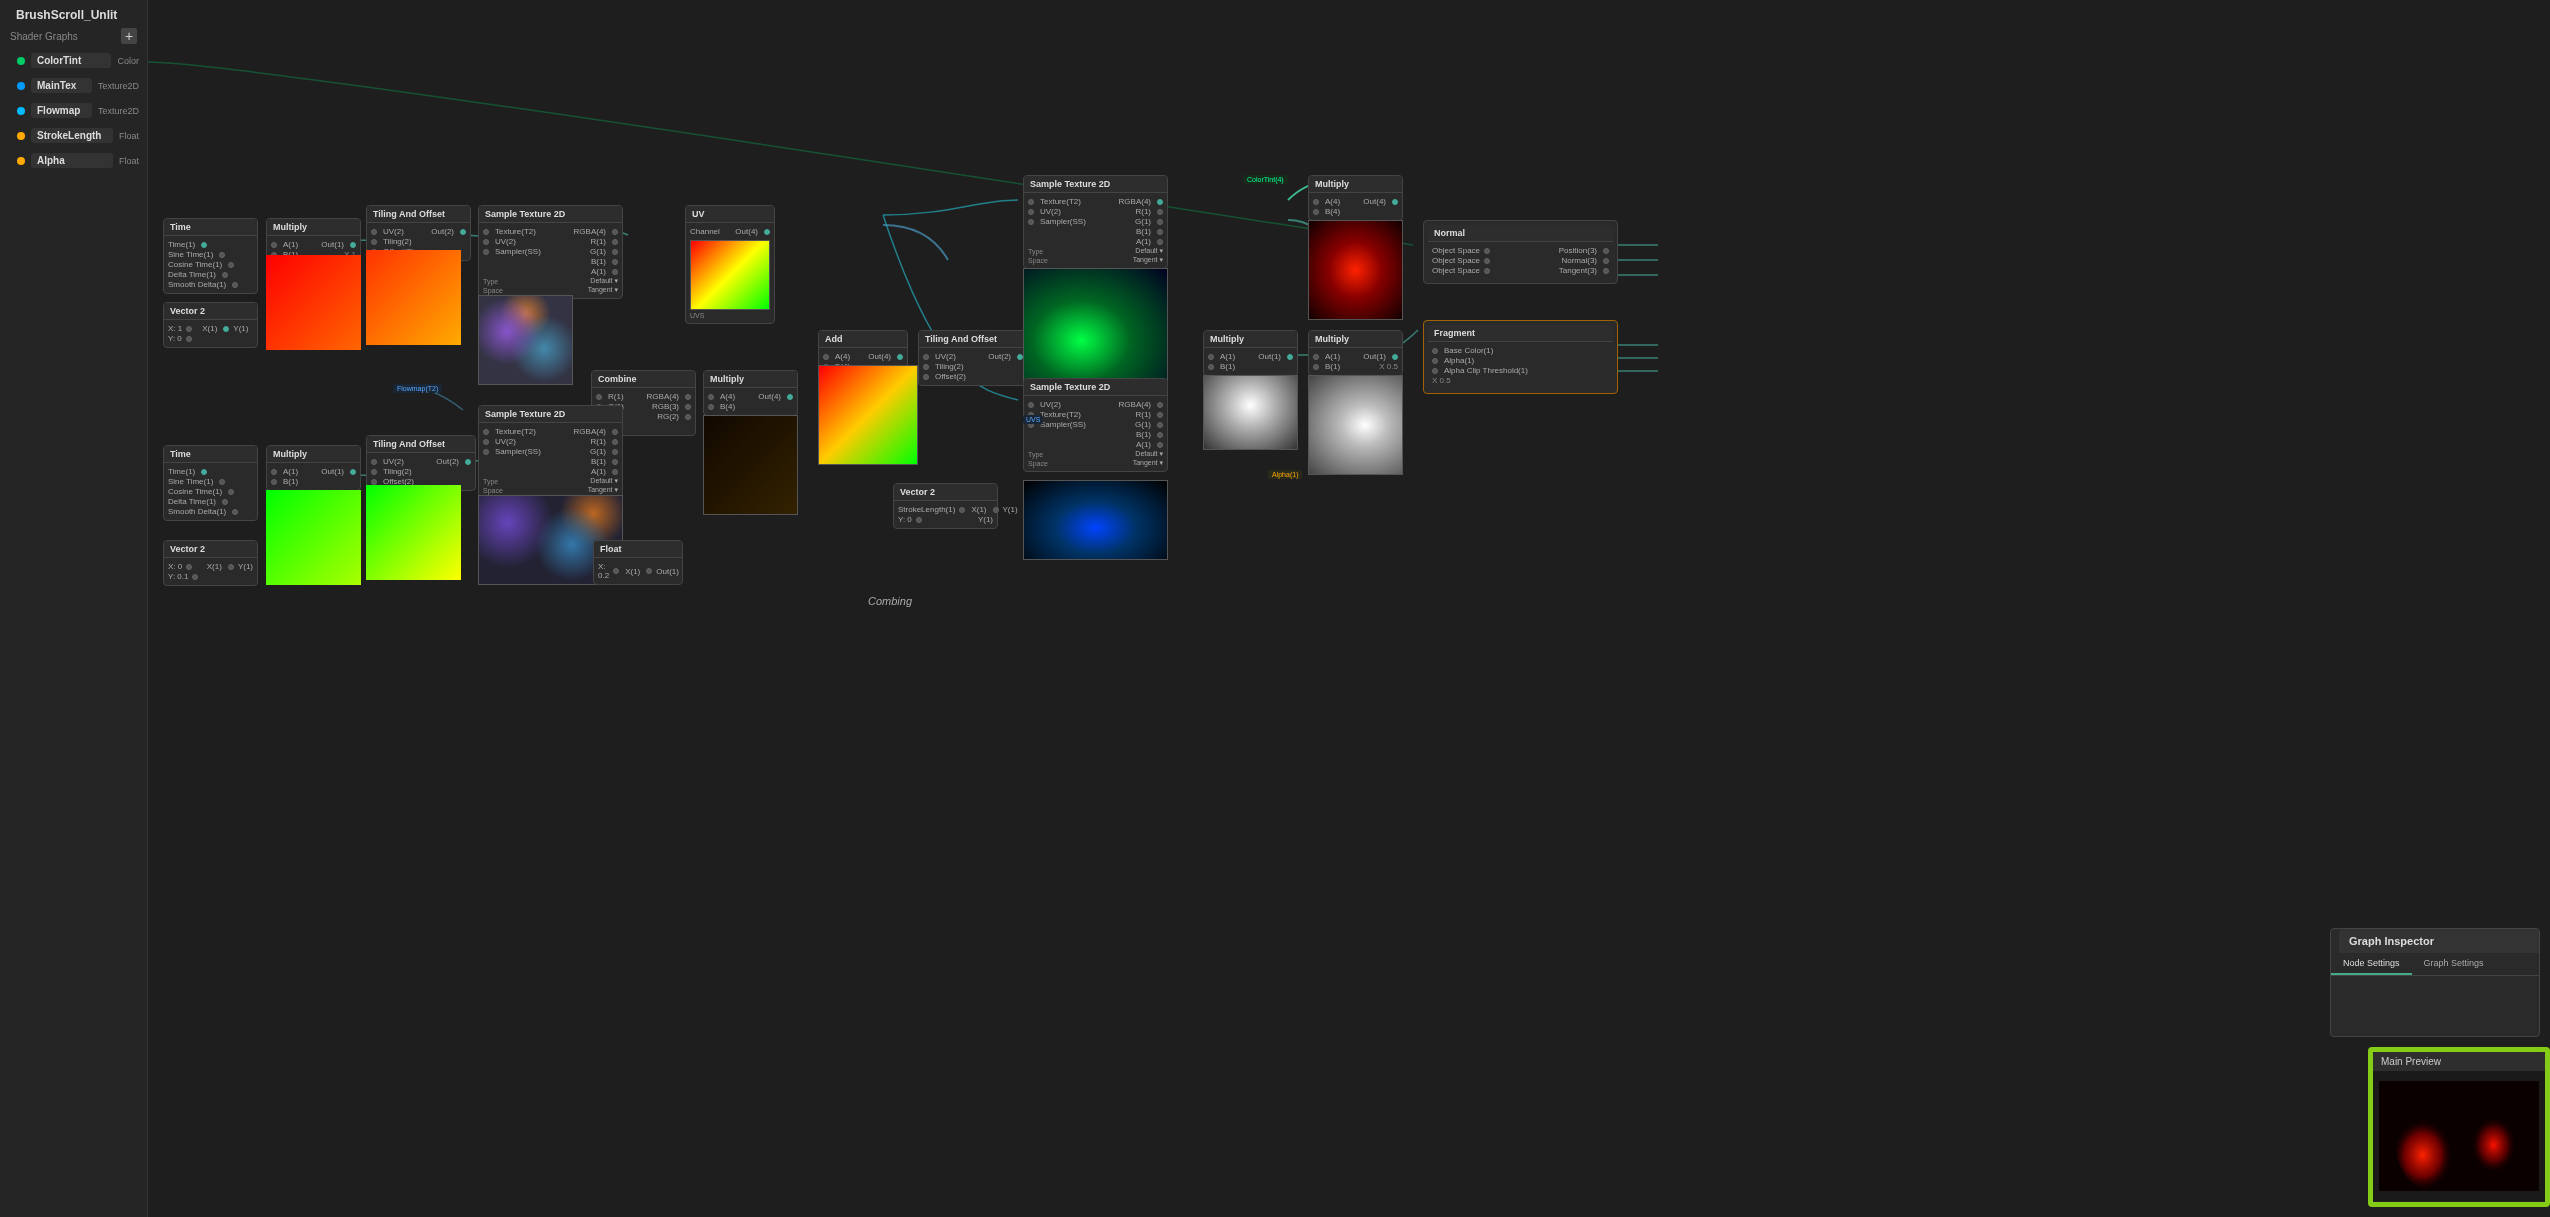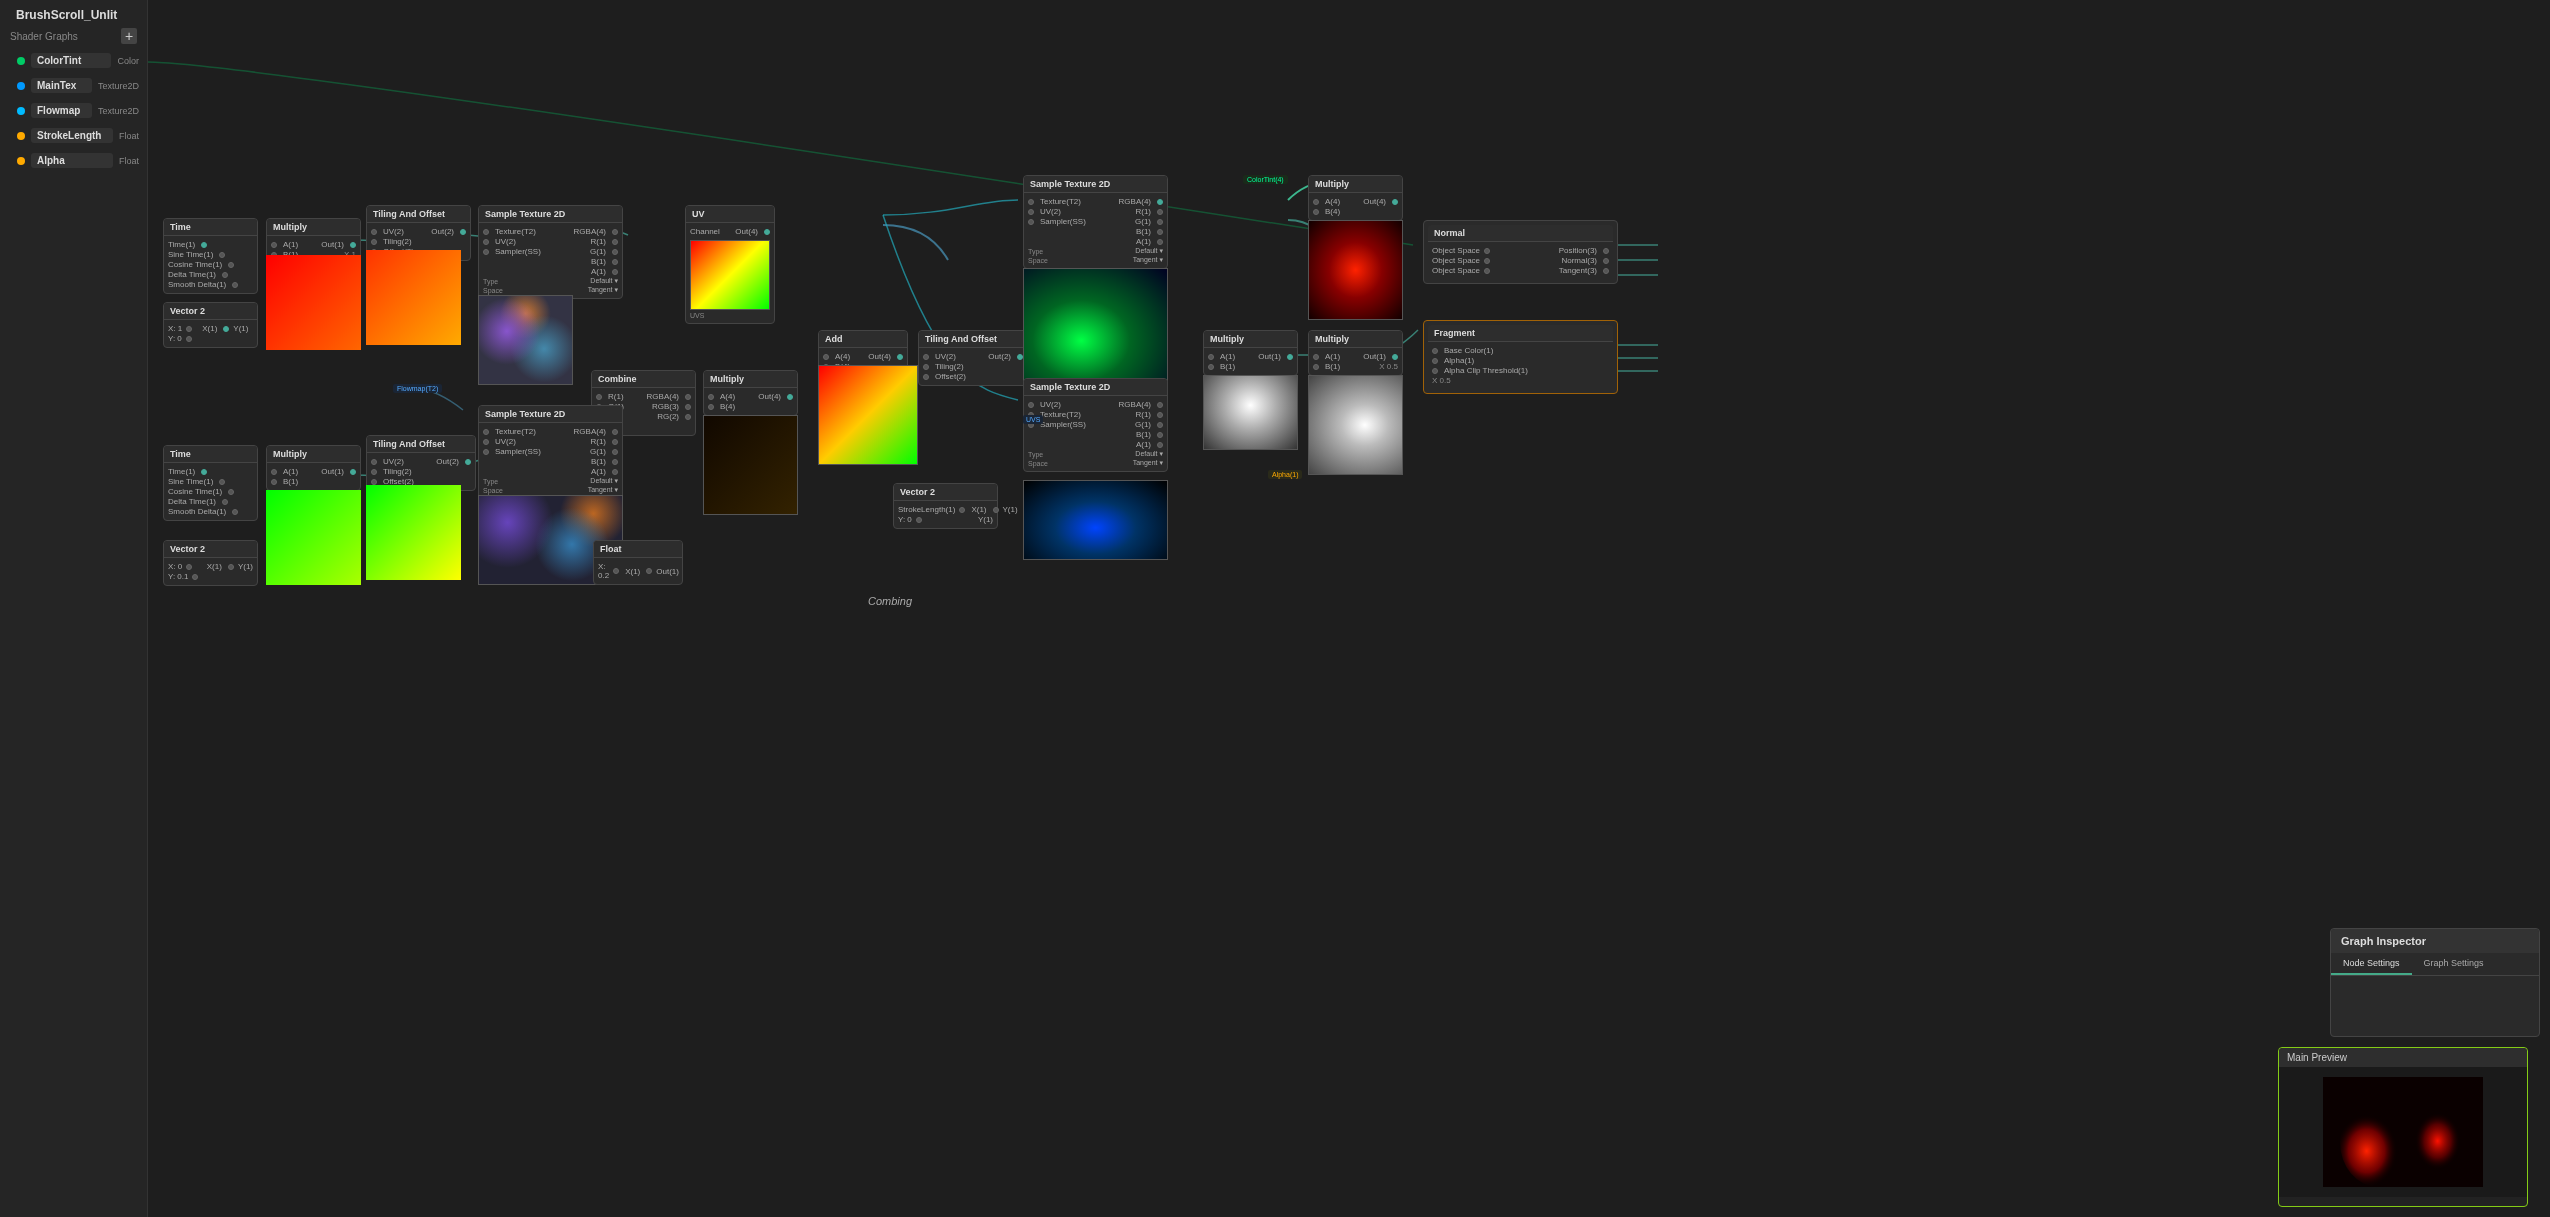--- a/index.html
+++ b/index.html
@@ -137,45 +137,46 @@
       border: 1px solid #444;
       border-radius: 4px;
     }
     #graph-inspector-title {
       padding: 6px 10px;
       font-size: 11px;
       font-weight: bold;
       color: #ddd;
       background: #333;
       border-radius: 4px 4px 0 0;
+      margin-left: 8px;
     }
     .inspector-tabs {
       display: flex;
       border-bottom: 1px solid #444;
     }
     .inspector-tab {
       padding: 5px 12px;
       font-size: 9px;
       color: #aaa;
       cursor: pointer;
     }
     .inspector-tab.active {
       color: #ddd;
       border-bottom: 2px solid #4a8;
     }
 
     
     #main-preview {
       position: absolute;
-      right: 22px;
+      right: 0;
       bottom: 10px;
-      width: 250px;
+      width: 182px;
       height: 160px;
       background: #222;
-      border: 1px solid #84cc16;
+      border: 5px solid #84cc16;
       border-radius: 4px;
     }
     #main-preview-title {
       padding: 4px 8px;
       font-size: 10px;
       color: #ccc;
       background: #2e2e2e;
       border-radius: 4px 4px 0 0;
     }
     #main-preview-canvas {

